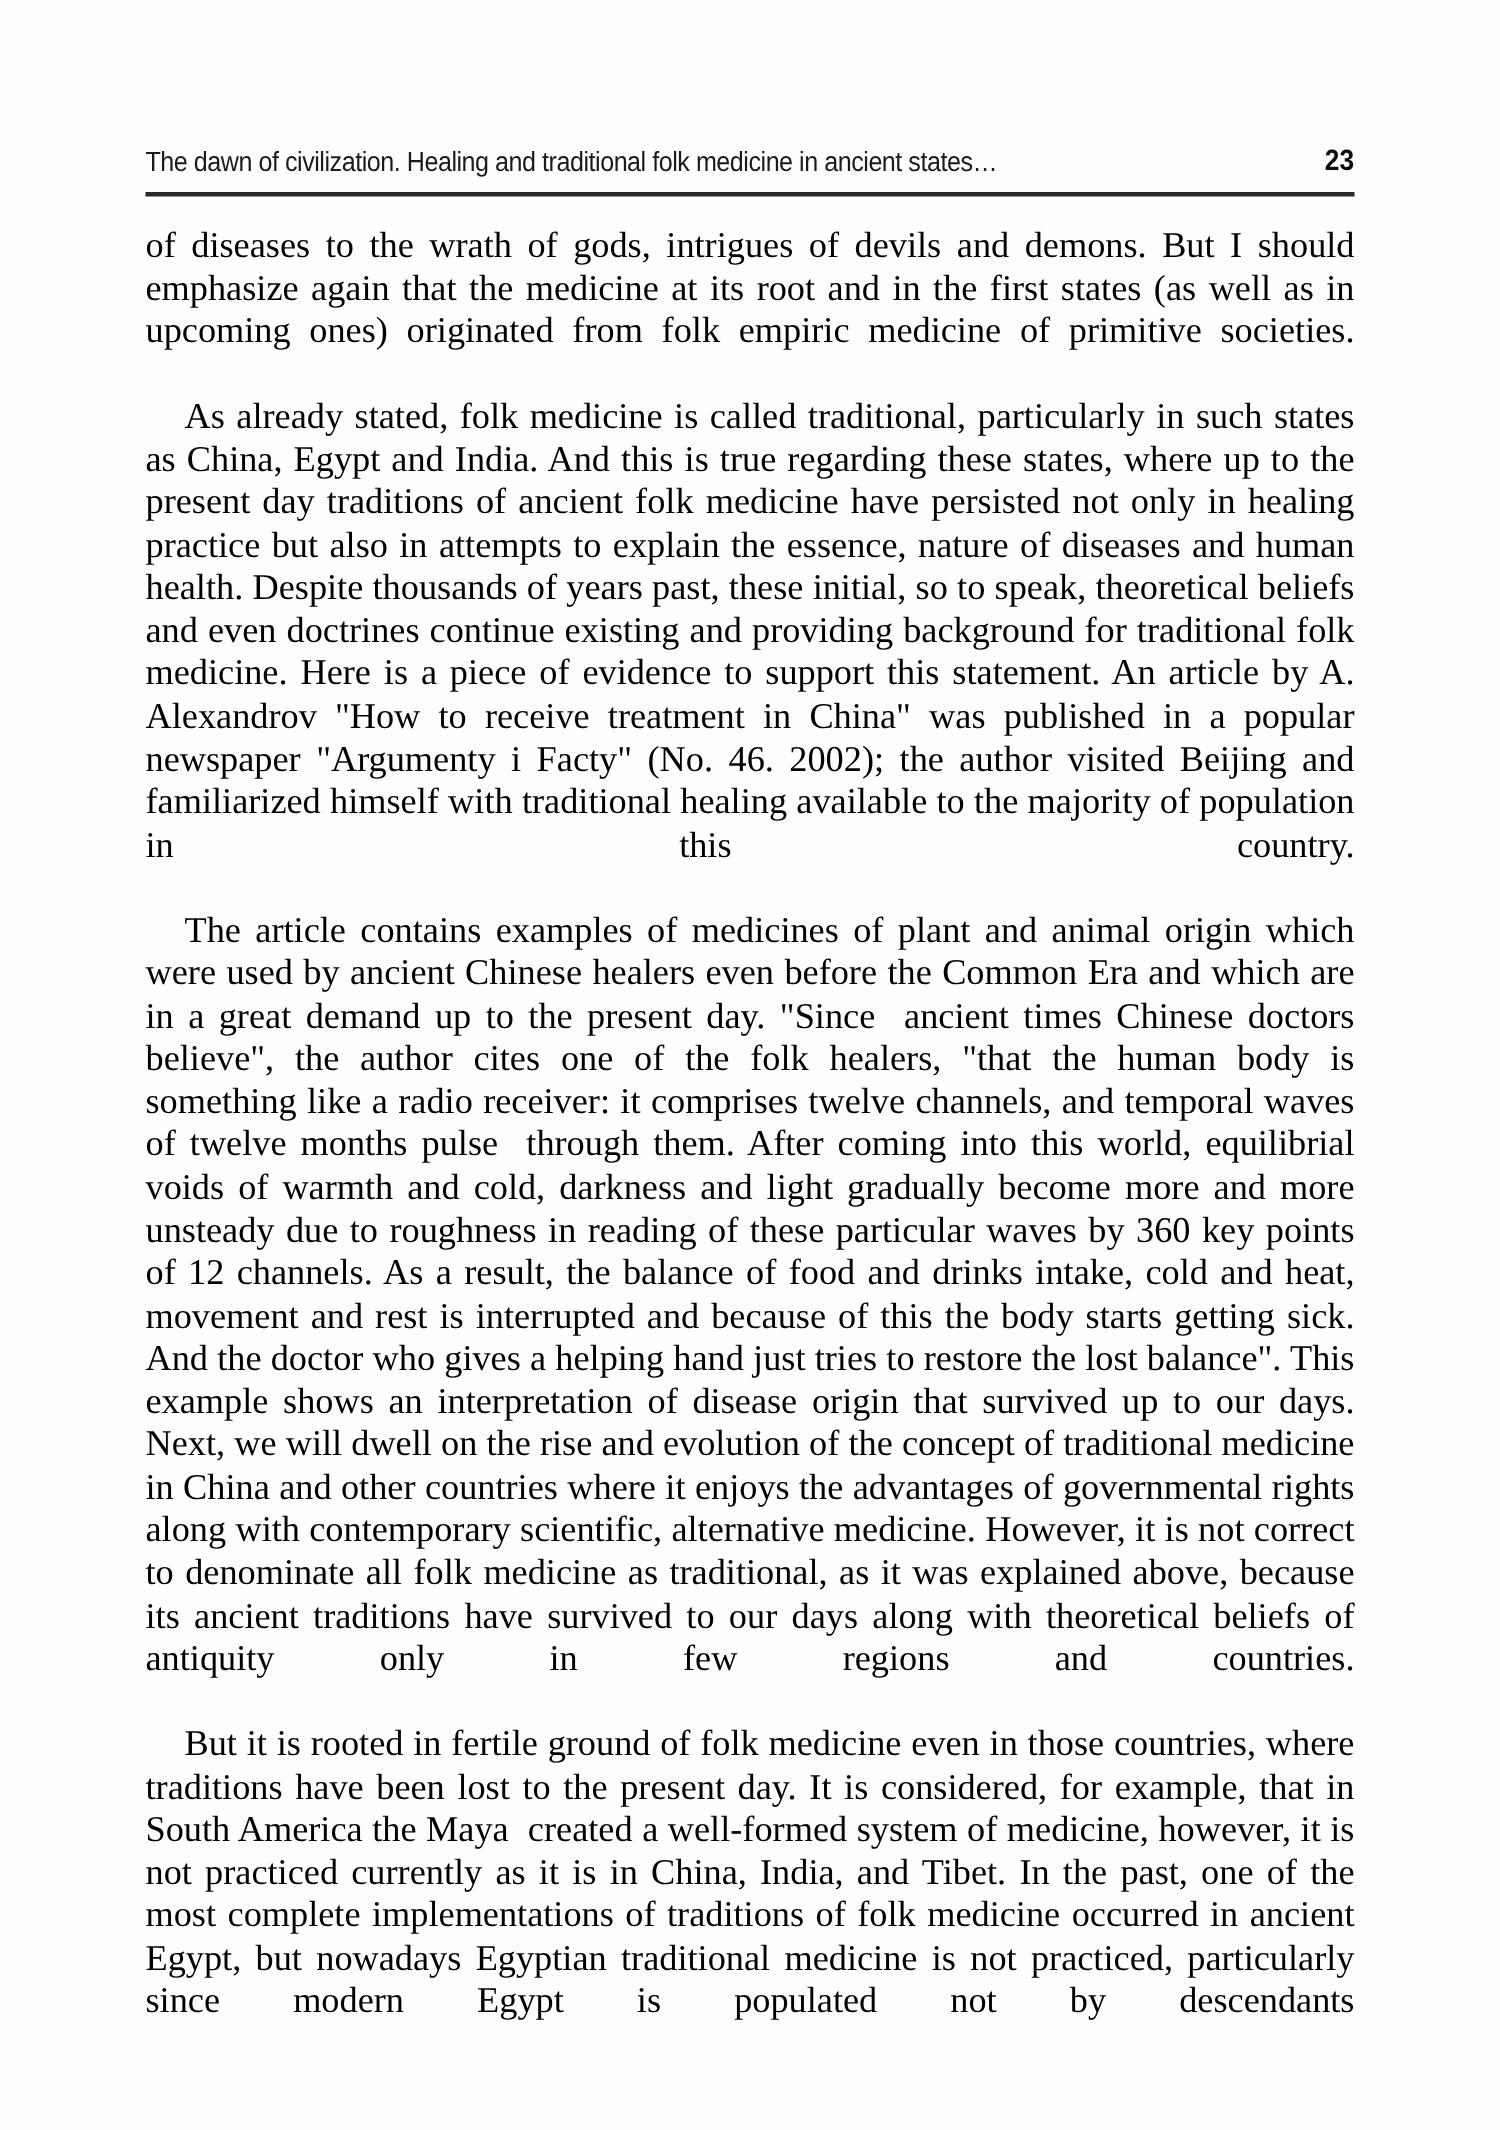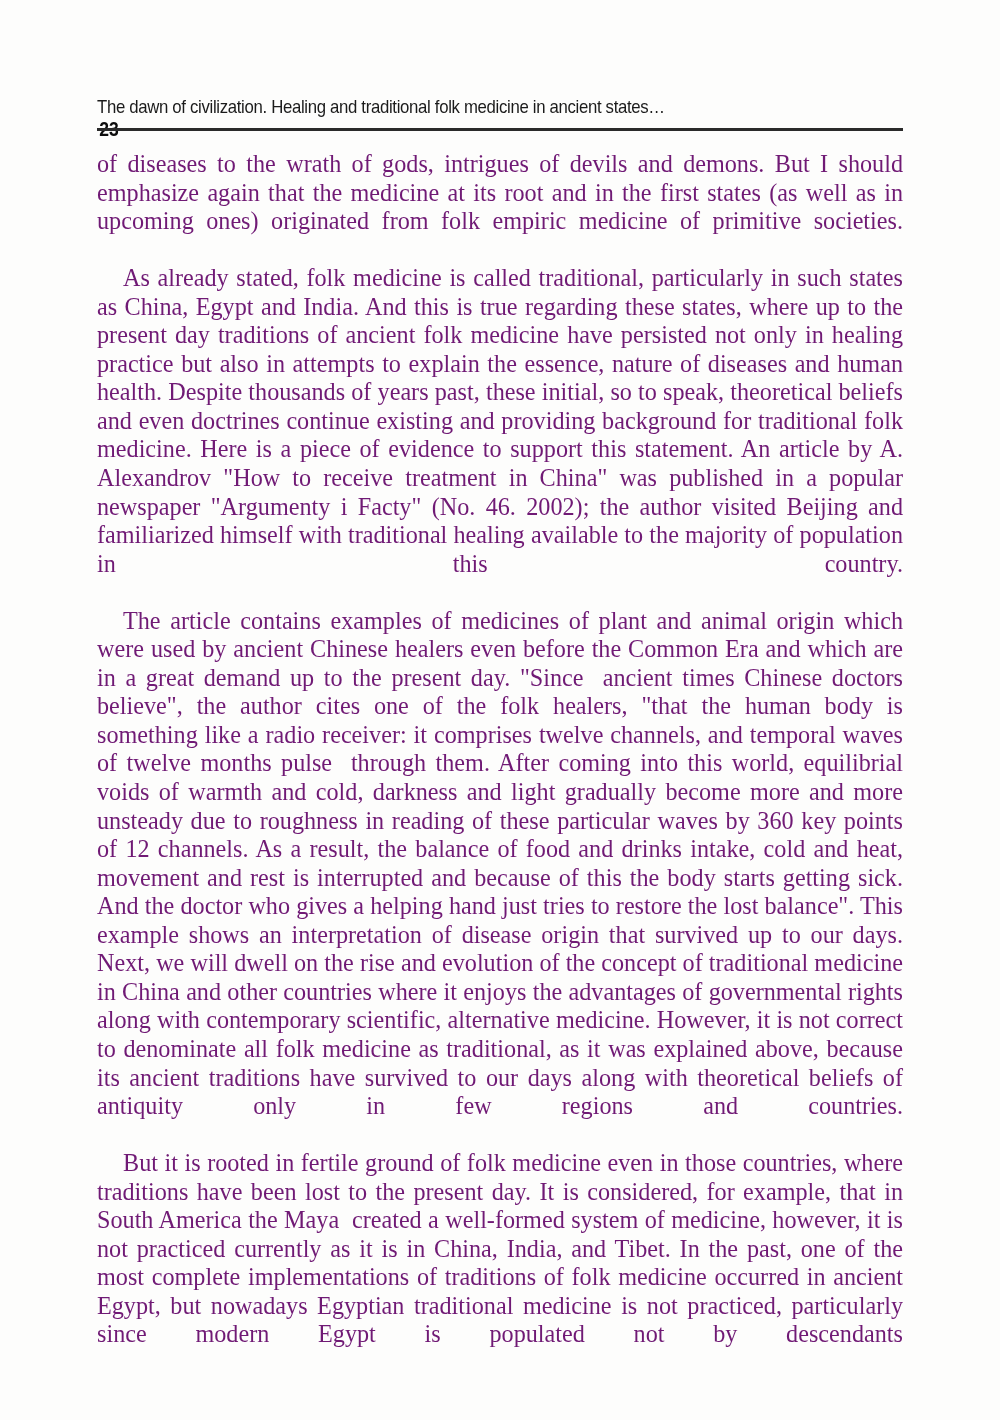--- a/index.html
+++ b/index.html
@@ -22,23 +22,22 @@
     overflow: hidden;
   }
 
   
   .running-header {
     position: absolute;
     left: 97px;
     top: 96px;
     width: 806px;
     display: flex;
-    align-items: flex-start;
+    align-items: center;
     justify-content: space-between;
-    flex-direction: column;
   }
 
   .header-title {
     font-family: "Liberation Sans Narrow", "Liberation Sans", "DejaVu Sans", sans-serif;
     font-size: 18.5px;
     letter-spacing: -0.35px;
     color: #1b1b1b;
     transform: scaleX(0.905);
     transform-origin: left center;
     white-space: nowrap;
@@ -65,21 +64,21 @@
   
   .body-text {
     position: absolute;
     left: 97px;
     top: 150px;
     width: 806px;
     text-align: justify;
     text-justify: inter-word;
     font-size: 24.2px;
     line-height: 28.55px;
-    color: #701a75;
+    color: #000000;
     hyphens: none;
   }
 
   .body-text p {
     margin: 0;
     text-indent: 26px;
     white-space: pre-wrap;
   }
 
   .body-text p.no-indent {

